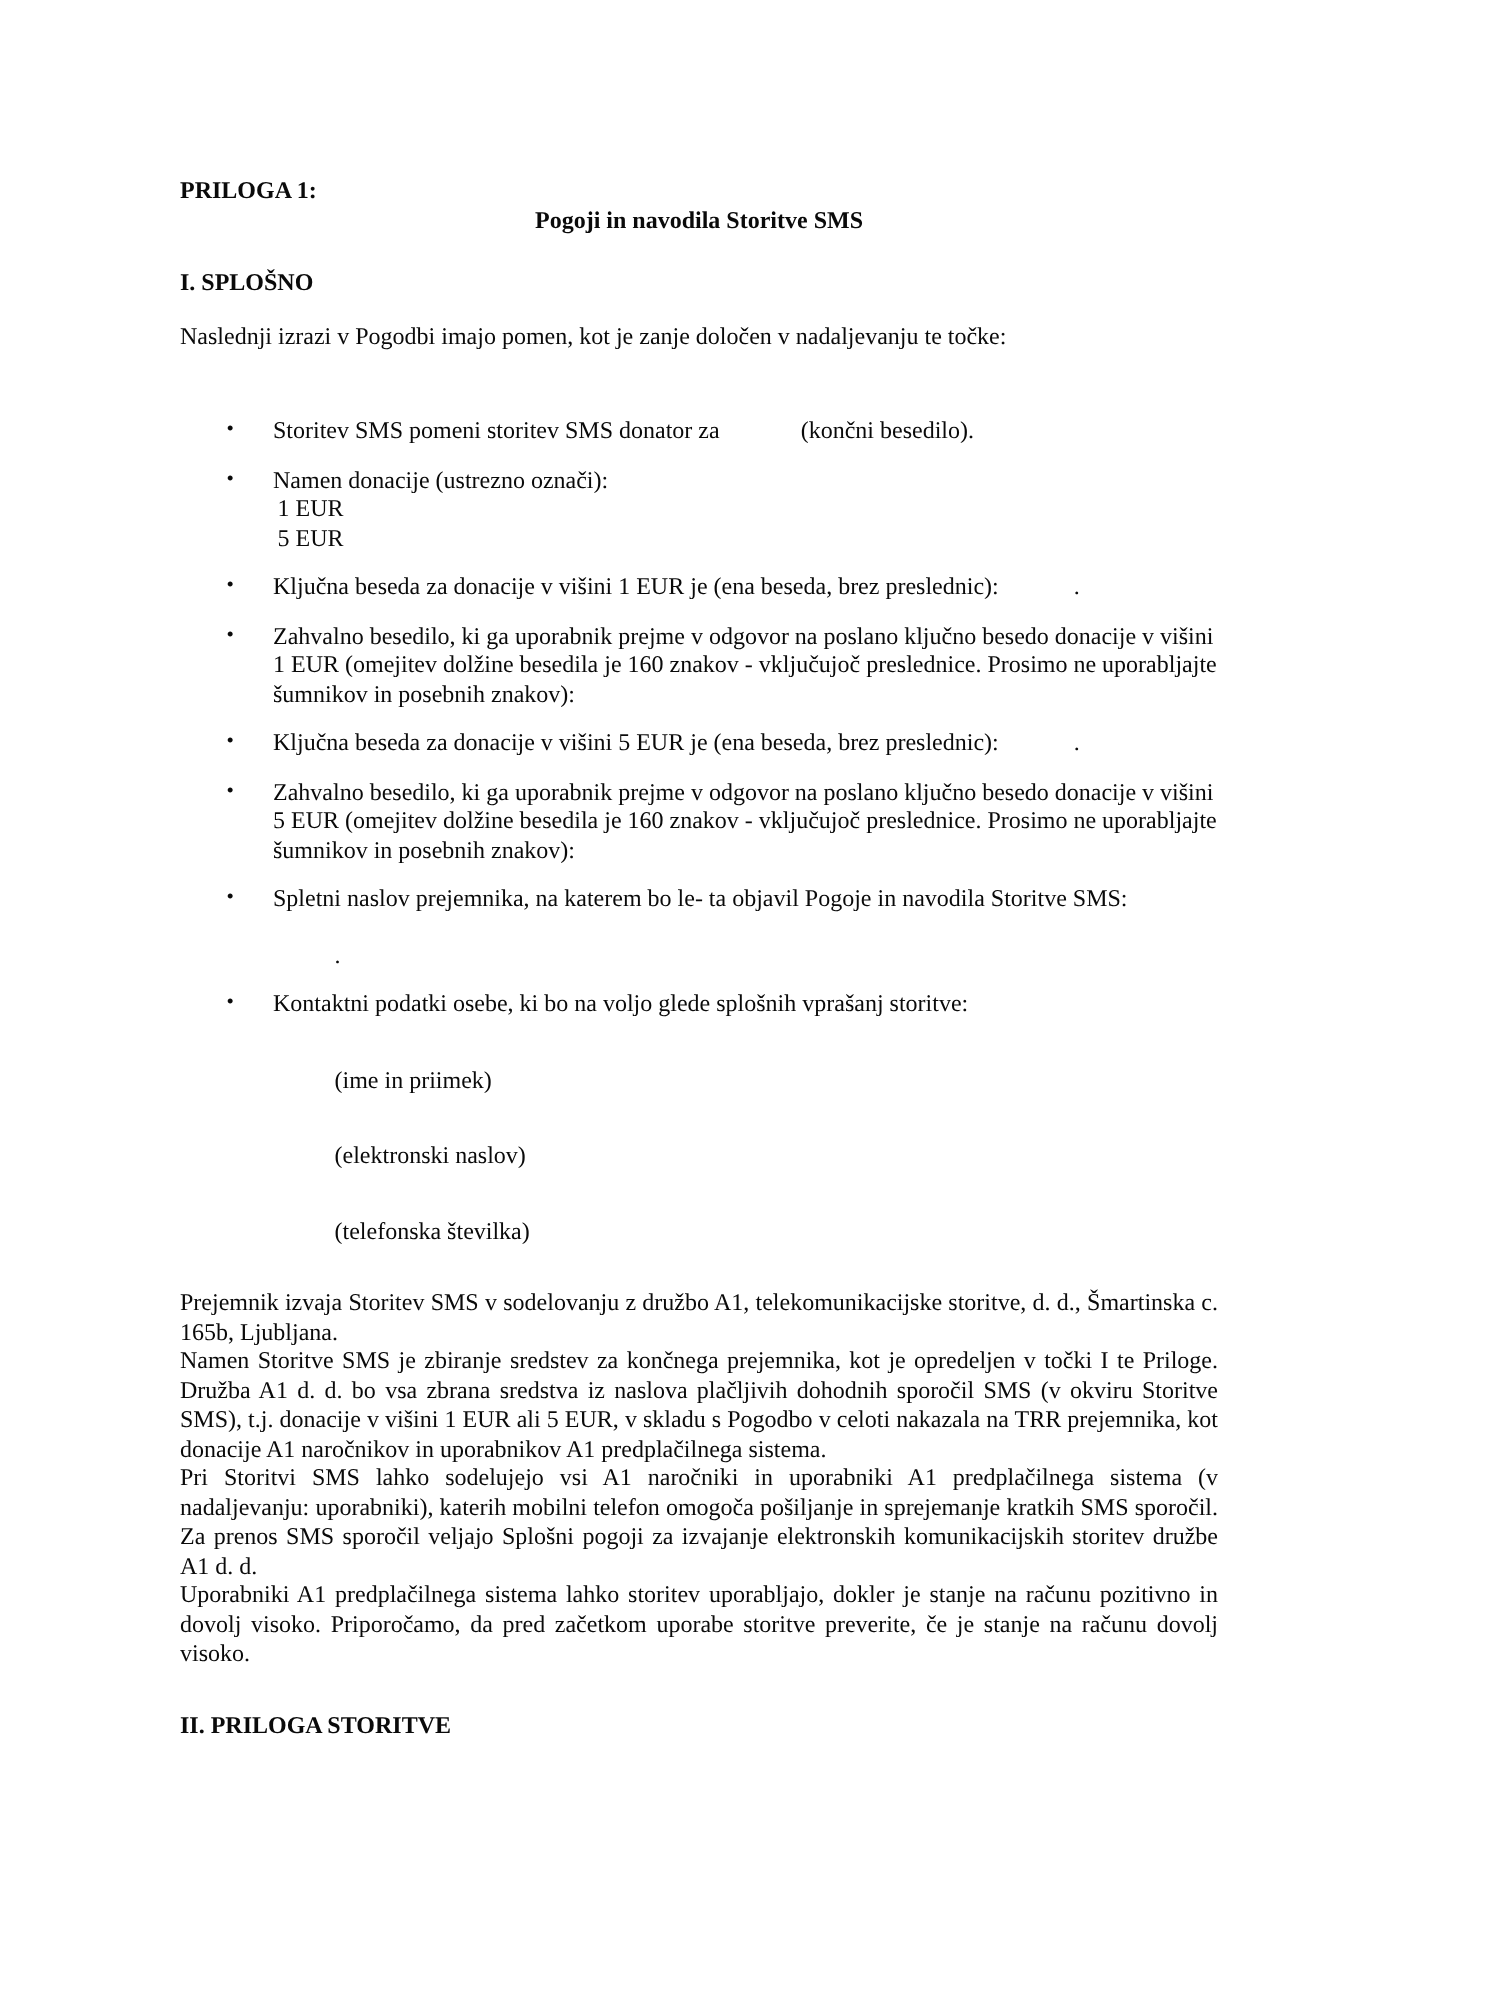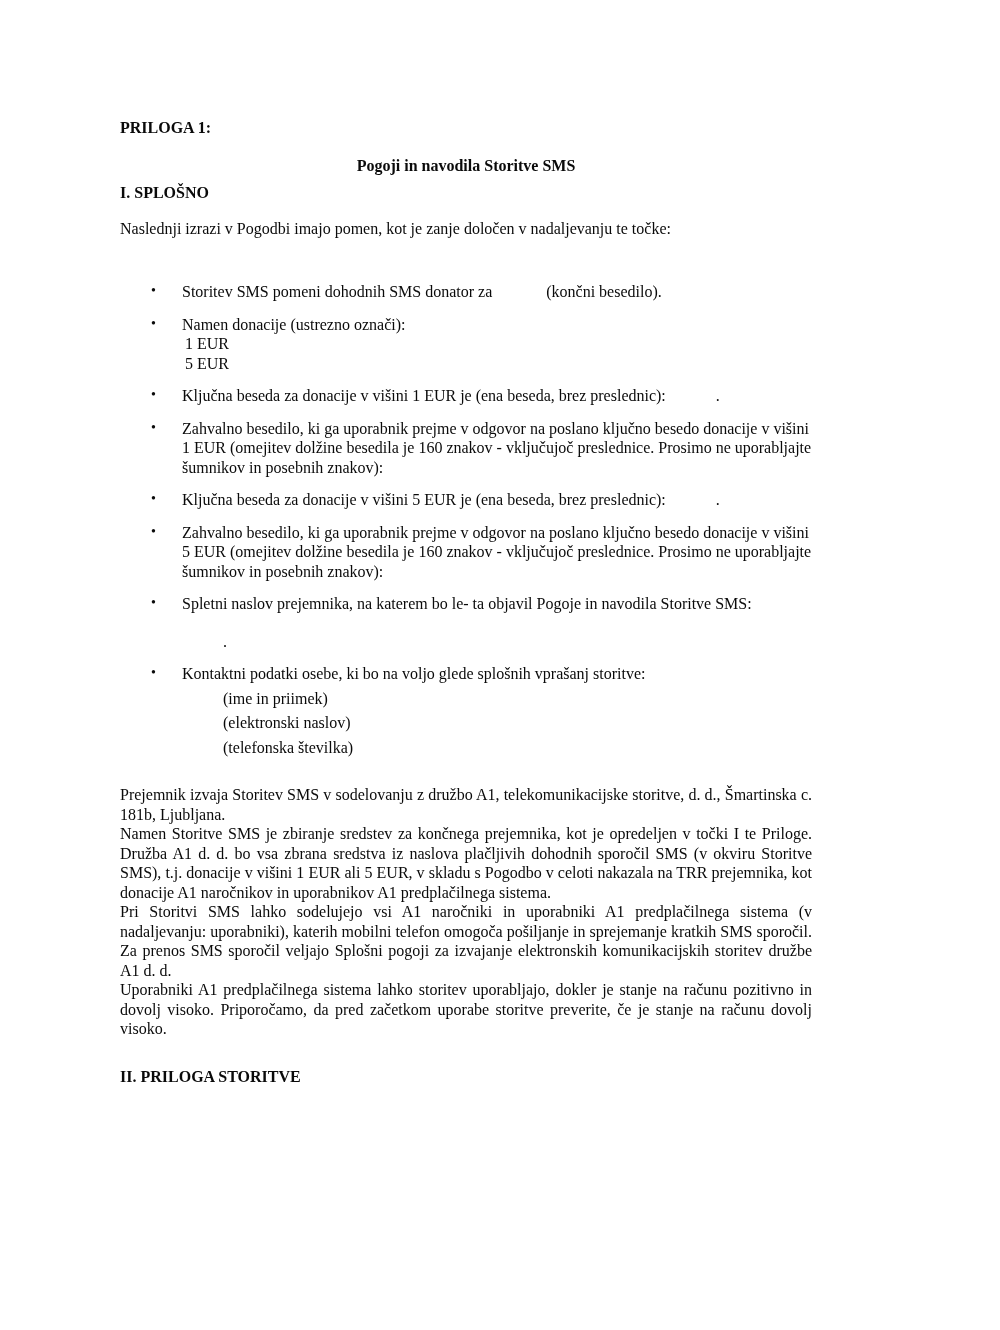--- a/index.html
+++ b/index.html
@@ -23,25 +23,24 @@
     padding: 118px 120px 0 120px;
     background: #ffffff;
   }
   p { margin: 0; }
   .appendix-label {
     font-weight: bold;
   }
   .doc-title {
     font-weight: bold;
     text-align: center;
-    margin-top: 18px;
   }
   .section-heading {
     font-weight: bold;
-    margin-top: 8px;
+    margin-top: 22px;
   }
   .intro {
     margin-top: 16px;
   }
   ul.bullet-list {
     list-style: none;
     margin: 44px 0 0 0;
     padding: 0;
   }
   ul.bullet-list > li {
@@ -61,21 +60,21 @@
   }
   .blank-sm { width: 42px; }
   .blank-md { width: 46px; }
   .blank-lg { width: 115px; }
   .blank-end { width: 40px; }
   .price-option {
     padding-left: 3px;
   }
   .sub-line {
     padding-left: 41px;
-    margin-top: 5px;
+    margin-top: 31px;
   }
   .sub-line-spaced {
     padding-left: 41px;
     margin-top: 18px;
   }
   .body-par {
     text-align: justify;
   }
   .body-par.first {
     margin-top: 28px;
@@ -97,21 +96,21 @@
   <p class="doc-title">Pogoji in navodila Storitve SMS</p>
 
   <p class="section-heading">I. SPLOŠNO</p>
 
   <p class="intro">Naslednji izrazi v Pogodbi imajo pomen, kot je zanje določen v nadaljevanju te točke:</p>
 
   <ul class="bullet-list">
 
     <li>
       <span class="bullet-marker">•</span>
-      <span>Storitev SMS pomeni dohodnih SMS donator za</span>
+      <span>Storitev SMS pomeni storitev SMS donator za</span>
       <span class="blank-field blank-md"></span>
       <span>(končni besedilo).</span>
     </li>
 
     <li>
       <span class="bullet-marker">•</span>
       <span>Namen donacije (ustrezno označi):</span>
       <p class="price-option">1 EUR</p>
       <p class="price-option">5 EUR</p>
     </li>
@@ -149,21 +148,21 @@
     <li>
       <span class="bullet-marker">•</span>
       <span>Kontaktni podatki osebe, ki bo na voljo glede splošnih vprašanj storitve:</span>
       <p class="sub-line">(ime in priimek)</p>
       <p class="sub-line">(elektronski naslov)</p>
       <p class="sub-line">(telefonska številka)</p>
     </li>
 
   </ul>
 
-  <p class="body-par first">Prejemnik izvaja Storitev SMS v sodelovanju z družbo A1, telekomunikacijske storitve, d. d., Šmartinska c. 181b, Ljubljana.</p>
+  <p class="body-par first">Prejemnik izvaja Storitev SMS v sodelovanju z družbo A1, telekomunikacijske storitve, d. d., Šmartinska c. 165b, Ljubljana.</p>
 
   <p class="body-par">Namen Storitve SMS je zbiranje sredstev za končnega prejemnika, kot je opredeljen v točki I te Priloge. Družba A1 d. d. bo vsa zbrana sredstva iz naslova plačljivih dohodnih sporočil SMS (v okviru Storitve SMS), t.j. donacije v višini 1 EUR ali 5 EUR, v skladu s Pogodbo v celoti nakazala na TRR prejemnika, kot donacije A1 naročnikov in uporabnikov A1 predplačilnega sistema.</p>
 
   <p class="body-par">Pri Storitvi SMS lahko sodelujejo vsi A1 naročniki in uporabniki A1 predplačilnega sistema (v nadaljevanju: uporabniki), katerih mobilni telefon omogoča pošiljanje in sprejemanje kratkih SMS sporočil. Za prenos SMS sporočil veljajo Splošni pogoji za izvajanje elektronskih komunikacijskih storitev družbe A1 d. d.</p>
 
   <p class="body-par">Uporabniki A1 predplačilnega sistema lahko storitev uporabljajo, dokler je stanje na računu pozitivno in dovolj visoko. Priporočamo, da pred začetkom uporabe storitve preverite, če je stanje na računu dovolj visoko.</p>
 
   <p class="section-heading second">II. PRILOGA STORITVE</p>
 
 

